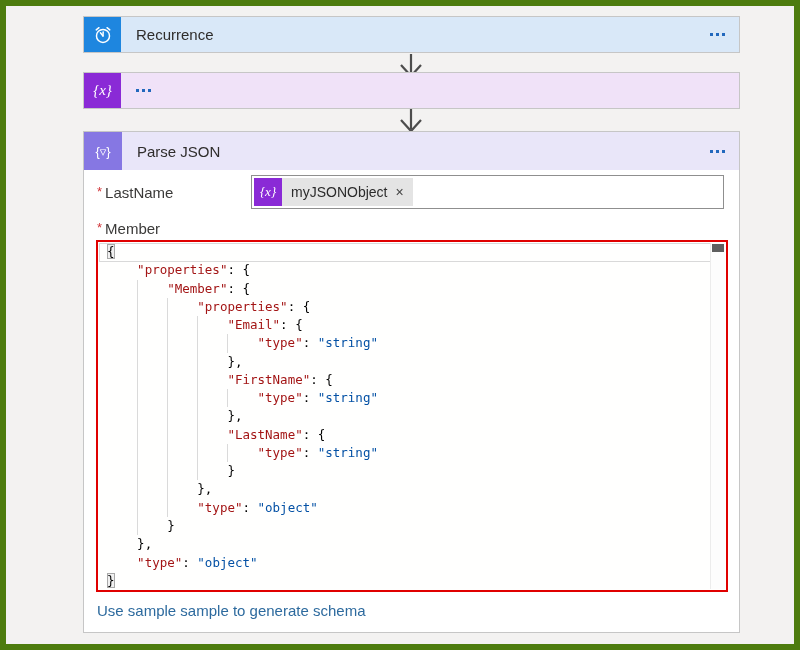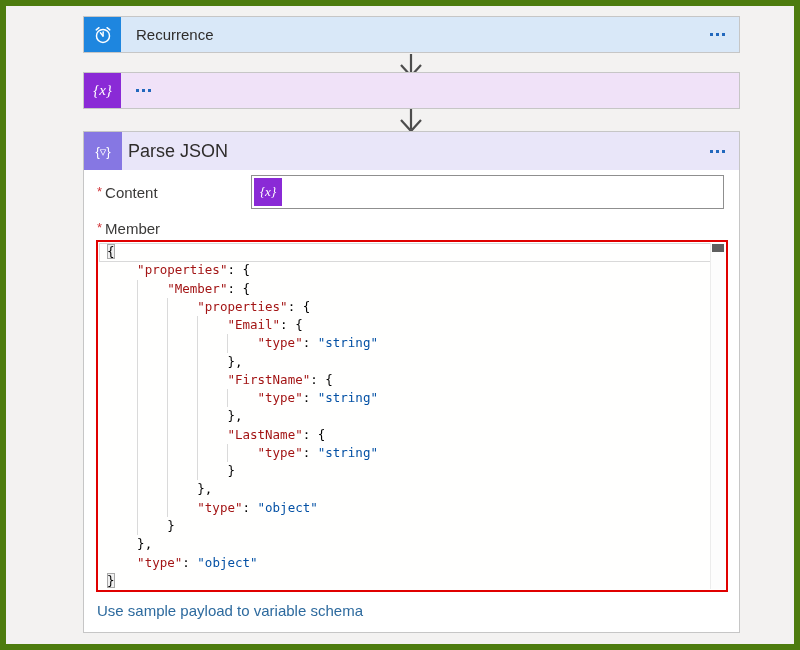--- a/index.html
+++ b/index.html
@@ -28,21 +28,21 @@
   .menu i{display:block;width:3px;height:3px;background:var(--dots);}
   
   .arrow{position:absolute;left:391px;width:28px;height:26px;}
   #arrow1{top:47px;} #arrow2{top:102px;}
   
   .card{position:absolute;left:77px;top:125px;width:657px;height:502px;background:#fff;
         border:1px solid #c6c6c6;box-sizing:border-box;}
   .card .header{height:38px;background:var(--parse-bg);display:flex;align-items:stretch;cursor:pointer;}
   .card .header .icon{flex:0 0 38px;background:var(--parse-icon);display:flex;align-items:center;
         justify-content:center;color:#fff;font-size:13px;}
-  .card .header .title{flex:1;display:flex;align-items:center;padding-left:6px;font-size:18px;color:#2f2d2c;}
+  .card .header .title{flex:1;display:flex;align-items:center;padding-left:15px;font-size:15px;color:#2f2d2c;}
   .field-label{position:absolute;left:13px;font-size:15px;color:#3b3a39;}
   .req{color:var(--required);margin-right:3px;font-size:13px;vertical-align:2px;}
   #content-label{top:52px;}
   #schema-label{top:88px;}
   .content-input{position:absolute;left:167px;top:43px;width:473px;height:34px;box-sizing:border-box;
         background:#fff;border:1px solid #8f8f8f;display:flex;align-items:center;padding:2px;cursor:text;}
   .token{display:flex;height:28px;cursor:pointer;}
   .token .ticon{width:28px;background:var(--variable-icon);color:#fff;display:flex;align-items:center;
         justify-content:center;font-size:13px;}
   .token .tlabel{background:#e4e4e4;display:flex;align-items:center;padding:0 9px;font-size:14px;
@@ -111,26 +111,30 @@
       <span class="icon">{▿}</span>
       <span class="title">Parse JSON</span>
       <span class="menu">
           <i></i>
           <i></i>
           <i></i>
         </span>
     </div>
 
     <div class="field-label" id="content-label">
-      <span class="req">*</span><span>Content</span>
+      <span class="req">*</span><span>LastName</span>
     </div>
 
     <div class="content-input">
       <span class="token">
         <span class="ticon glyph-braces">{x}</span>
+        <span class="tlabel">
+          <span>myJSONObject</span>
+          <span class="tclose">×</span>
+        </span>
       </span>
     </div>
 
     <div class="field-label" id="schema-label">
       <span class="req">*</span><span>Member</span>
     </div>
 
     <div class="editor">
       <div class="code">
           <div class="cl"><span class="bm">{</span><span class="cur"></span></div>
@@ -151,16 +155,16 @@
           <div class="cl"><i class="ig" style="left:39.1px"></i>        }</div>
           <div class="cl">    },</div>
           <div class="cl">    <span class="tk">"type"</span>: <span class="tv">"object"</span></div>
           <div class="cl"><span class="bm">}</span></div>
         </div>
       <div class="sbar">
           <b></b>
         </div>
     </div>
 
-    <a class="payload-link">Use sample payload to variable schema</a>
+    <a class="payload-link">Use sample sample to generate schema</a>
   </div>
 
 </div>
 
 </body></html>

